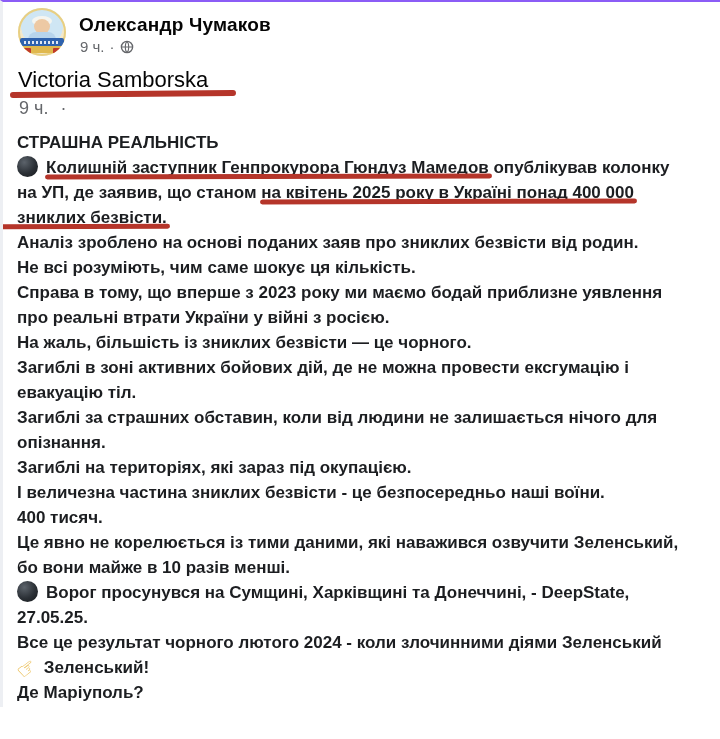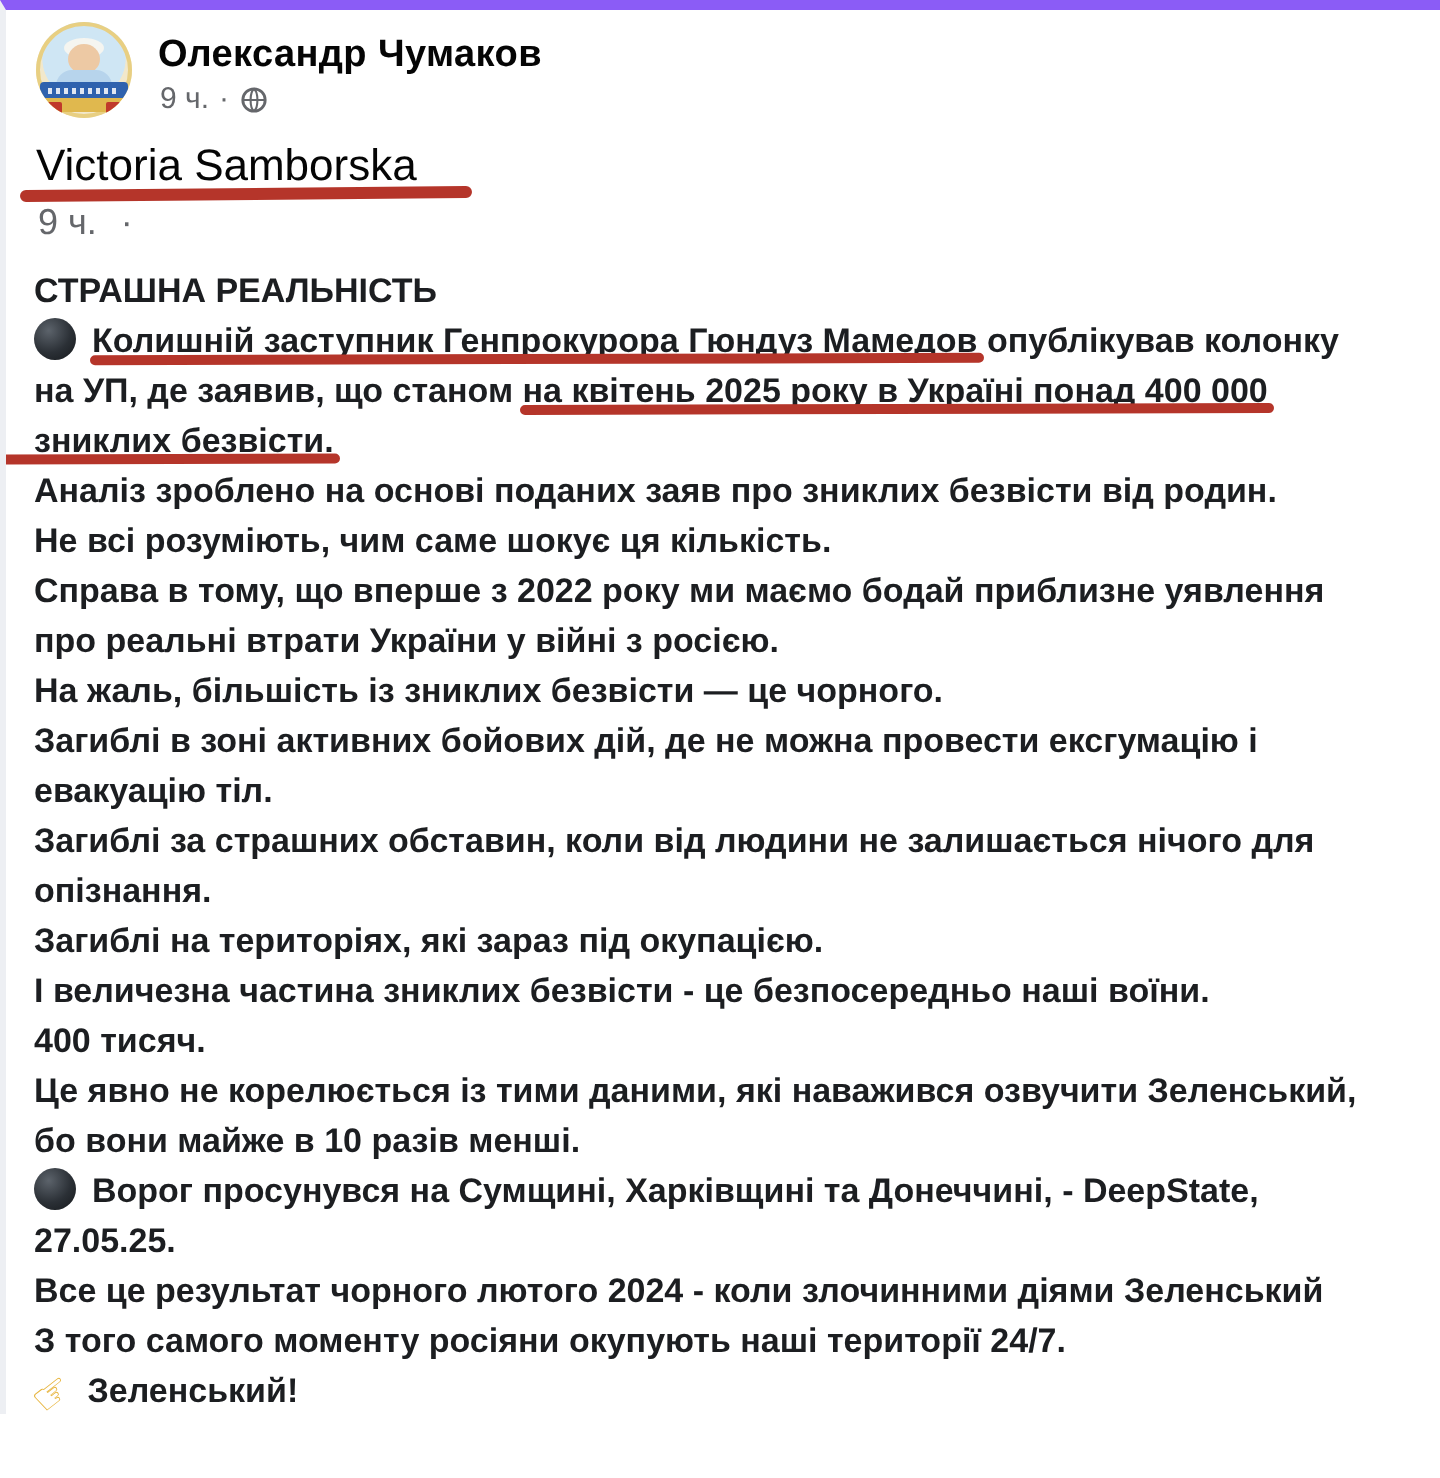--- a/index.html
+++ b/index.html
@@ -5,21 +5,21 @@
   html,body{margin:0;padding:0;background:#fff;}
   body{font-family:"Liberation Sans","DejaVu Sans",sans-serif;-webkit-font-smoothing:antialiased;}
   :root{
     --red:#b5352a;
     --text:#1c1e21;
     --muted:#65676b;
     --name:#050505;
   }
   .card{
     position:relative;width:720px;height:707px;background:#fff;overflow:hidden;
-    box-sizing:border-box;border-top:5px solid #8b5cf6;border-left:3px solid #edeff3;
+    box-sizing:border-box;border-top:2px solid #8b5cf6;border-left:3px solid #edeff3;
     color:var(--text);
   }
   
   .avatar{position:absolute;left:15px;top:6px;width:48px;height:48px;border-radius:50%;
     overflow:hidden;background:radial-gradient(circle at 50% 38%,#cfe6f4 0 54%,#f2e8cb 55% 100%);
     box-shadow:inset 0 0 0 2px #e8cf82;cursor:pointer;}
   .av-hair{position:absolute;left:14px;top:8px;width:20px;height:10px;border-radius:50%;background:#f5f5f0;}
   .av-face{position:absolute;left:16px;top:11px;width:16px;height:15px;border-radius:50%;background:#edc9a4;}
   .av-shirt{position:absolute;left:10px;top:24px;width:28px;height:10px;border-radius:8px 8px 0 0;background:#b7d4ec;}
   .av-band{position:absolute;left:2px;top:30px;width:44px;height:8px;background:#2f62ae;border-radius:2px;}
@@ -85,33 +85,32 @@
     <span>9 ч.</span><span class="sep">·</span>
   </div>
 
   <div class="post-body" id="post-body">
       <div class="pline"><span>СТРАШНА РЕАЛЬНІСТЬ</span></div>
       <div class="pline"><span class="dotmoji"></span><span class="redline">Колишній заступник Генпрокурора Гюндуз Мамедов</span><span> опублікував колонку</span></div>
       <div class="pline"><span>на УП, де заявив, що станом </span><span class="redline">на квітень 2025 року в Україні понад 400 000</span></div>
       <div class="pline"><span class="redline ext-left">зниклих безвісти.</span></div>
       <div class="pline"><span>Аналіз зроблено на основі поданих заяв про зниклих безвісти від родин.</span></div>
       <div class="pline"><span>Не всі розуміють, чим саме шокує ця кількість.</span></div>
-      <div class="pline"><span>Справа в тому, що вперше з 2022 року ми маємо бодай приблизне уявлення</span></div>
+      <div class="pline"><span>Справа в тому, що вперше з 2023 року ми маємо бодай приблизне уявлення</span></div>
       <div class="pline"><span>про реальні втрати України у війні з росією.</span></div>
       <div class="pline"><span>На жаль, більшість із зниклих безвісти — це чорного.</span></div>
       <div class="pline"><span>Загиблі в зоні активних бойових дій, де не можна провести ексгумацію і</span></div>
       <div class="pline"><span>евакуацію тіл.</span></div>
       <div class="pline"><span>Загиблі за страшних обставин, коли від людини не залишається нічого для</span></div>
       <div class="pline"><span>опізнання.</span></div>
       <div class="pline"><span>Загиблі на територіях, які зараз під окупацією.</span></div>
       <div class="pline"><span>І величезна частина зниклих безвісти - це безпосередньо наші воїни.</span></div>
       <div class="pline"><span>400 тисяч.</span></div>
       <div class="pline"><span>Це явно не корелюється із тими даними, які наважився озвучити Зеленський,</span></div>
       <div class="pline"><span>бо вони майже в 10 разів менші.</span></div>
       <div class="pline"><span class="dotmoji"></span><span>Ворог просунувся на Сумщині, Харківщині та Донеччині, - DeepState,</span></div>
       <div class="pline"><span>27.05.25.</span></div>
       <div class="pline"><span>Все це результат чорного лютого 2024 - коли злочинними діями Зеленський</span></div>
-      <div class="pline"><span>З того самого моменту росіяни окупують наші території 24/7.</span></div>
       <div class="pline"><span class="finger">☞</span><span>Зеленський!</span></div>
       <div class="pline"><span>Де Маріуполь?</span></div>
     </div>
 
 </div>
 
 </body></html>

